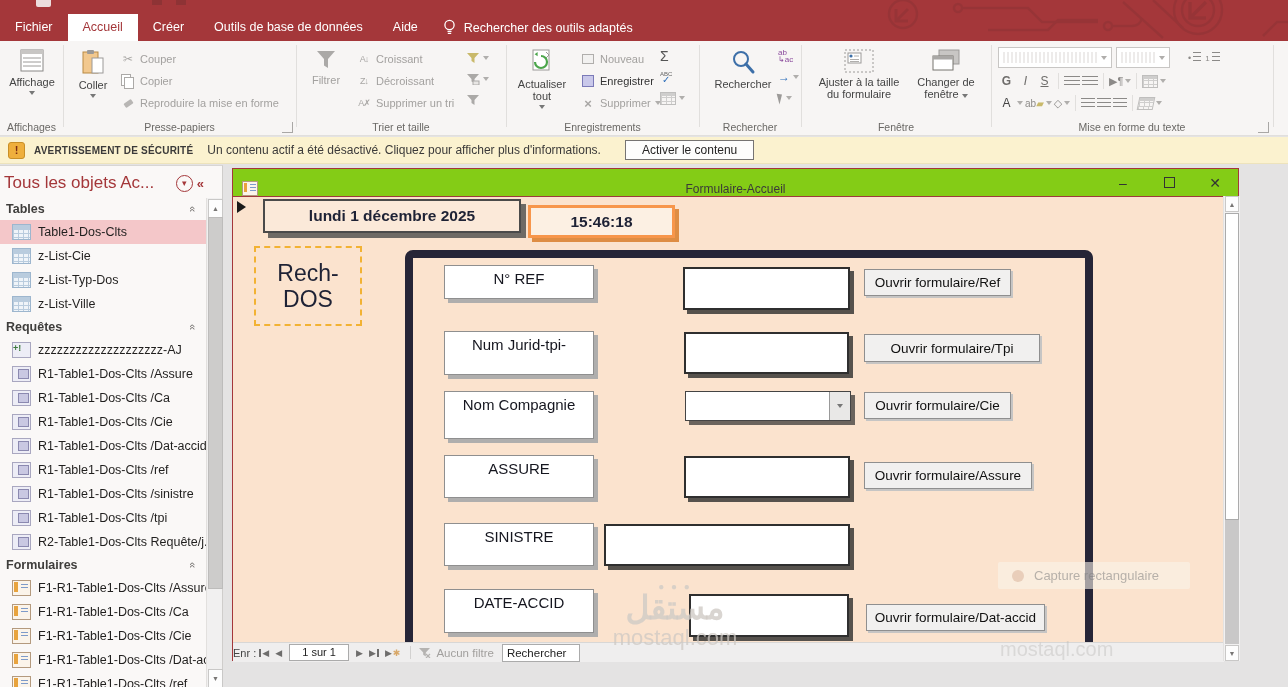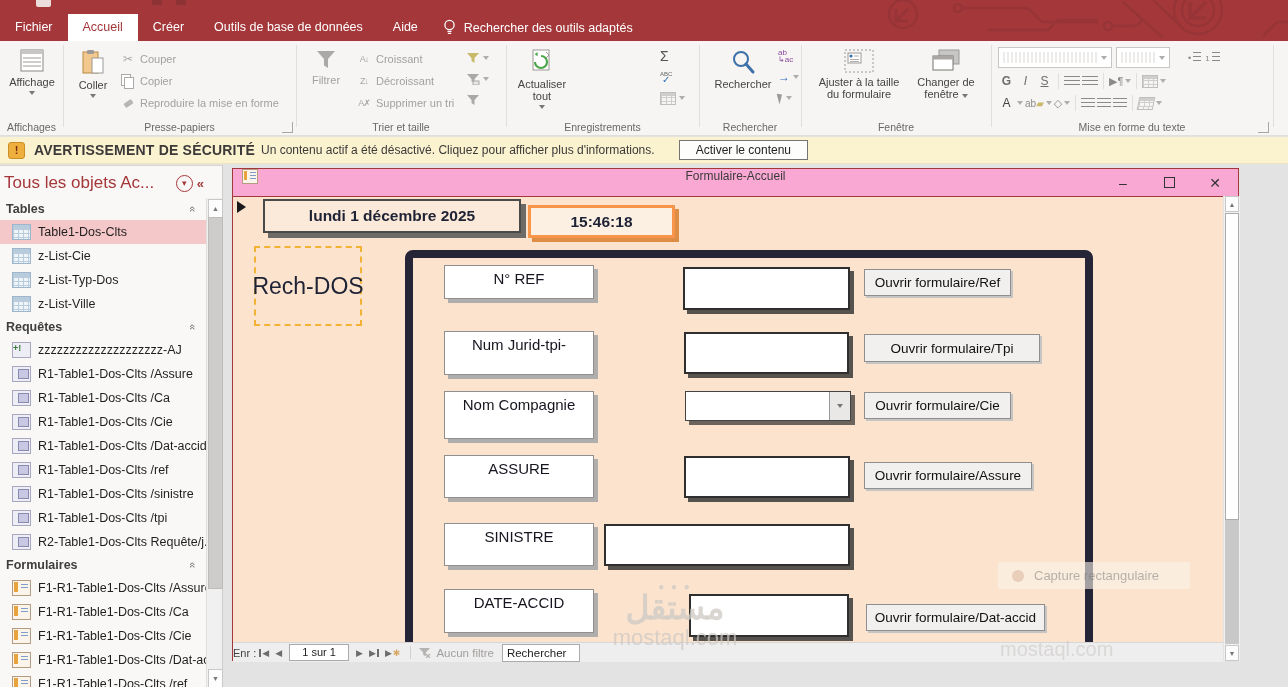--- a/index.html
+++ b/index.html
@@ -61,21 +61,21 @@
   
   .fx-combo{height:19px;background:#fff;border:1px solid #C8C6C4;display:flex;align-items:center;justify-content:flex-end;padding-right:4px;}
   .fx-combo .fill{flex:1;height:11px;margin:0 4px;background:repeating-linear-gradient(90deg,#EDEBEA 0 2px,transparent 2px 4px);}
   .fx-letter{font-size:12px;color:#6E6C6A;width:17px;text-align:center;}
   .bars{width:13px;height:10px;background:repeating-linear-gradient(#8C8A88 0 1.5px,transparent 1.5px 4px);}
   .vr{width:1px;height:16px;background:#E1DFDD;margin:0 3px;}
   
   .secbar{left:0;top:137px;width:1288px;height:26px;background:#FBF2CF;display:flex;align-items:center;border-bottom:1px solid #EDE3BC;}
   .sec-ic{width:15px;height:15px;border-radius:3px;background:#EFAF3C;color:#7C2D12;font-weight:bold;font-size:11px;
           display:flex;align-items:center;justify-content:center;margin:0 9px 0 8px;border:1px solid #C98F26;}
-  .sec-title{font-weight:bold;font-size:14px;color:#3B3A39;margin-right:6px;letter-spacing:.2px;}
+  .sec-title{font-weight:bold;font-size:10px;color:#3B3A39;margin-right:14px;letter-spacing:.2px;}
   .sec-msg{font-size:12px;color:#3B3A39;}
   .sec-btn{margin-left:24px;background:#FDFDFC;border:1px solid #767472;font-size:12px;color:#262524;padding:2px 16px;height:20px;line-height:15px;}
   
   .navpane{left:0;top:165px;width:222px;height:522px;background:#FAF8F7;border-right:1px solid #CFCDCB;border-top:1px solid #D8D6D4;}
   .nav-header{left:4px;top:4px;width:200px;height:26px;display:flex;align-items:center;}
   .nav-title{font-size:17px;color:#A4373A;white-space:nowrap;overflow:hidden;flex:1;}
   .nav-dd{width:15px;height:15px;border:1px solid #A4373A;border-radius:50%;color:#A4373A;font-size:9px;display:flex;align-items:center;justify-content:center;margin:0 4px;}
   .nav-collapse{color:#A4373A;font-size:13px;font-weight:bold;}
   .nav-list{left:0;top:32px;width:206px;}
   .nav-sec{height:22px;display:flex;align-items:center;font-size:12.5px;font-weight:bold;color:#3F3E3C;padding-left:6px;}
@@ -93,37 +93,37 @@
   .ni-append::before{content:"+!";position:absolute;left:0px;top:0px;font-size:9px;font-weight:bold;color:#3E7A3E;}
   .ni-form{border:1px solid #B49A7E;background:#FBF4EA;}
   .ni-form::before{content:"";position:absolute;left:1px;top:1px;width:4px;height:10px;background:#E8A33D;}
   .ni-form::after{content:"";position:absolute;right:2px;top:3px;width:7px;height:6px;
      background:repeating-linear-gradient(#7E9BC9 0 1px,transparent 1px 3px);}
   .nav-scroll{left:206px;top:32px;width:15px;height:490px;background:#F1F0F0;border-left:1px solid #E2E0DE;}
   .sc-btn{left:1px;width:13px;height:17px;background:#FDFDFD;border:1px solid #C9C8C7;color:#787674;font-size:7px;display:flex;align-items:center;justify-content:center;}
   .nav-thumb{left:1px;top:19px;width:13px;height:370px;background:#CDCCCB;border:1px solid #BDBCBB;}
   
   .fwin{left:232px;top:168px;width:1007px;height:493px;border:1px solid #A4373A;background:#FBE3CE;box-sizing:border-box;}
-  .fwin-title{left:0;top:0;width:100%;height:27px;background:#f9a8d4;border-bottom:1px solid #9E3A3C;display:flex;align-items:flex-start;}
+  .fwin-title{left:0;top:0;width:100%;height:27px;background:#84cc16;border-bottom:1px solid #9E3A3C;display:flex;align-items:flex-end;}
   .fwin-ic{width:14px;height:13px;margin-left:9px;position:relative;border:1px solid #B49A7E;background:#FBF4EA;flex:none;}
   .fwin-ic::before{content:"";position:absolute;left:1px;top:1px;width:3px;height:9px;background:#E8A33D;}
   .fwin-ic::after{content:"";position:absolute;right:1px;top:2px;width:6px;height:7px;background:repeating-linear-gradient(#7E9BC9 0 1px,transparent 1px 3px);}
   .fwin-caption{position:absolute;left:0;right:0;text-align:center;font-size:12px;color:#3B3A39;}
   .winbtns{margin-left:auto;display:flex;height:100%;z-index:2;}
   .winbtn{width:46px;display:flex;align-items:center;justify-content:center;font-size:14px;color:#333;}
   .winbtn .sq{width:9px;height:9px;border:1px solid #333;}
   .fwin-content{position:absolute;left:0;top:27px;right:0;bottom:0;}
   .recsel{left:4px;top:5px;width:0;height:0;border-left:9px solid #1A1A1A;border-top:6px solid transparent;border-bottom:6px solid transparent;}
   .datebox{left:30px;top:3px;width:254px;height:30px;background:#FBE9D9;border:2px solid #4A4A4A;
            box-shadow:5px 5px 0 rgba(75,75,75,.8);display:flex;align-items:center;justify-content:center;
            font-size:15.5px;font-weight:bold;color:#1E2235;}
   .timebox{left:295px;top:9px;width:141px;height:27px;background:#FCF0E3;border:3px solid #F7964B;
            box-shadow:4px 4px 0 rgba(216,126,44,.85);display:flex;align-items:center;justify-content:center;
            font-size:15.5px;font-weight:bold;color:#1E2235;}
-  .rechbox{left:21px;top:50px;width:104px;height:76px;border:2px dashed #F2B233;display:flex;
+  .rechbox{left:21px;top:50px;width:104px;height:76px;border:2px dashed #F2B233;display:flex;flex-direction:column;
            align-items:center;justify-content:center;font-size:23px;color:#1E2235;line-height:26px;}
   .bigbox{left:172px;top:54px;width:672px;height:392px;border:8px solid #262537;border-radius:8px;}
   .flabel{left:211px;width:150px;background:#FFFFFF;border:1px solid #8F8F8F;box-shadow:4px 4px 0 #AFAEAD;
           display:flex;justify-content:center;padding-top:4px;font-size:15px;color:#15161F;box-sizing:border-box;}
   .finput{background:#FFFFFF;border:2px solid #2F2F2F;box-shadow:4px 4px 0 rgba(45,45,45,.8);box-sizing:border-box;}
   .fbtn{left:631px;background:#F1F0EF;border:1px solid #8F8F8F;box-shadow:2px 2px 0 #C6C5C4;
         display:flex;align-items:center;justify-content:center;font-size:13.5px;color:#111;box-sizing:border-box;white-space:nowrap;}
   .combo{left:452px;top:195px;width:166px;height:30px;background:#fff;border:1.5px solid #444;
          box-shadow:4px 4px 0 rgba(45,45,45,.7);box-sizing:border-box;display:flex;}
   .combo .dd{margin-left:auto;width:20px;background:#E9E8E7;border-left:1px solid #999;display:flex;align-items:center;justify-content:center;}
@@ -283,20 +283,35 @@
   <div class="abs bigbtn" style="left:512px;top:5px;width:60px">
     <svg width="24" height="26" viewBox="0 0 24 26">
       <rect x="3" y="1" width="16" height="20" fill="#fff" stroke="#9C9A98"></rect>
       <path d="M16 3 l3 3 -3 3" fill="none" stroke="#9C9A98"></path>
       <path d="M11 7 a6 6 0 1 1 -6 6" fill="none" stroke="#4CA64C" stroke-width="2.2"></path>
       <path d="M11 3.5 l0 7 -5 -3.5 Z" fill="#4CA64C" transform="translate(1,1) scale(.6)"></path>
     </svg>
     <span>Actualiser tout</span>
     <span class="caret"></span>
   </div>
+  <div class="abs slist" style="left:580px;top:9px" id="rec-list">
+      <div class="sitem dis">
+        <span class="ic ic-new"></span>
+        <span>Nouveau</span>
+      </div>
+      <div class="sitem dark">
+        <span class="ic ic-save"></span>
+        <span>Enregistrer</span>
+      </div>
+      <div class="sitem dis">
+        <span class="ic ic-del"></span>
+        <span>Supprimer</span>
+        <span class="caret dim" style="margin-left: 4px;"></span>
+      </div>
+    </div>
   <div class="abs minicol" style="left:660px;top:7px">
     <div class="minirow">
         <span class="sigma">Σ</span>
       </div>
     <div class="minirow">
         <span class="abc">ABC<span class="chk">✓</span></span>
       </div>
     <div class="minirow">
         <span class="gridic"></span>
         <span class="caret dim"></span>

